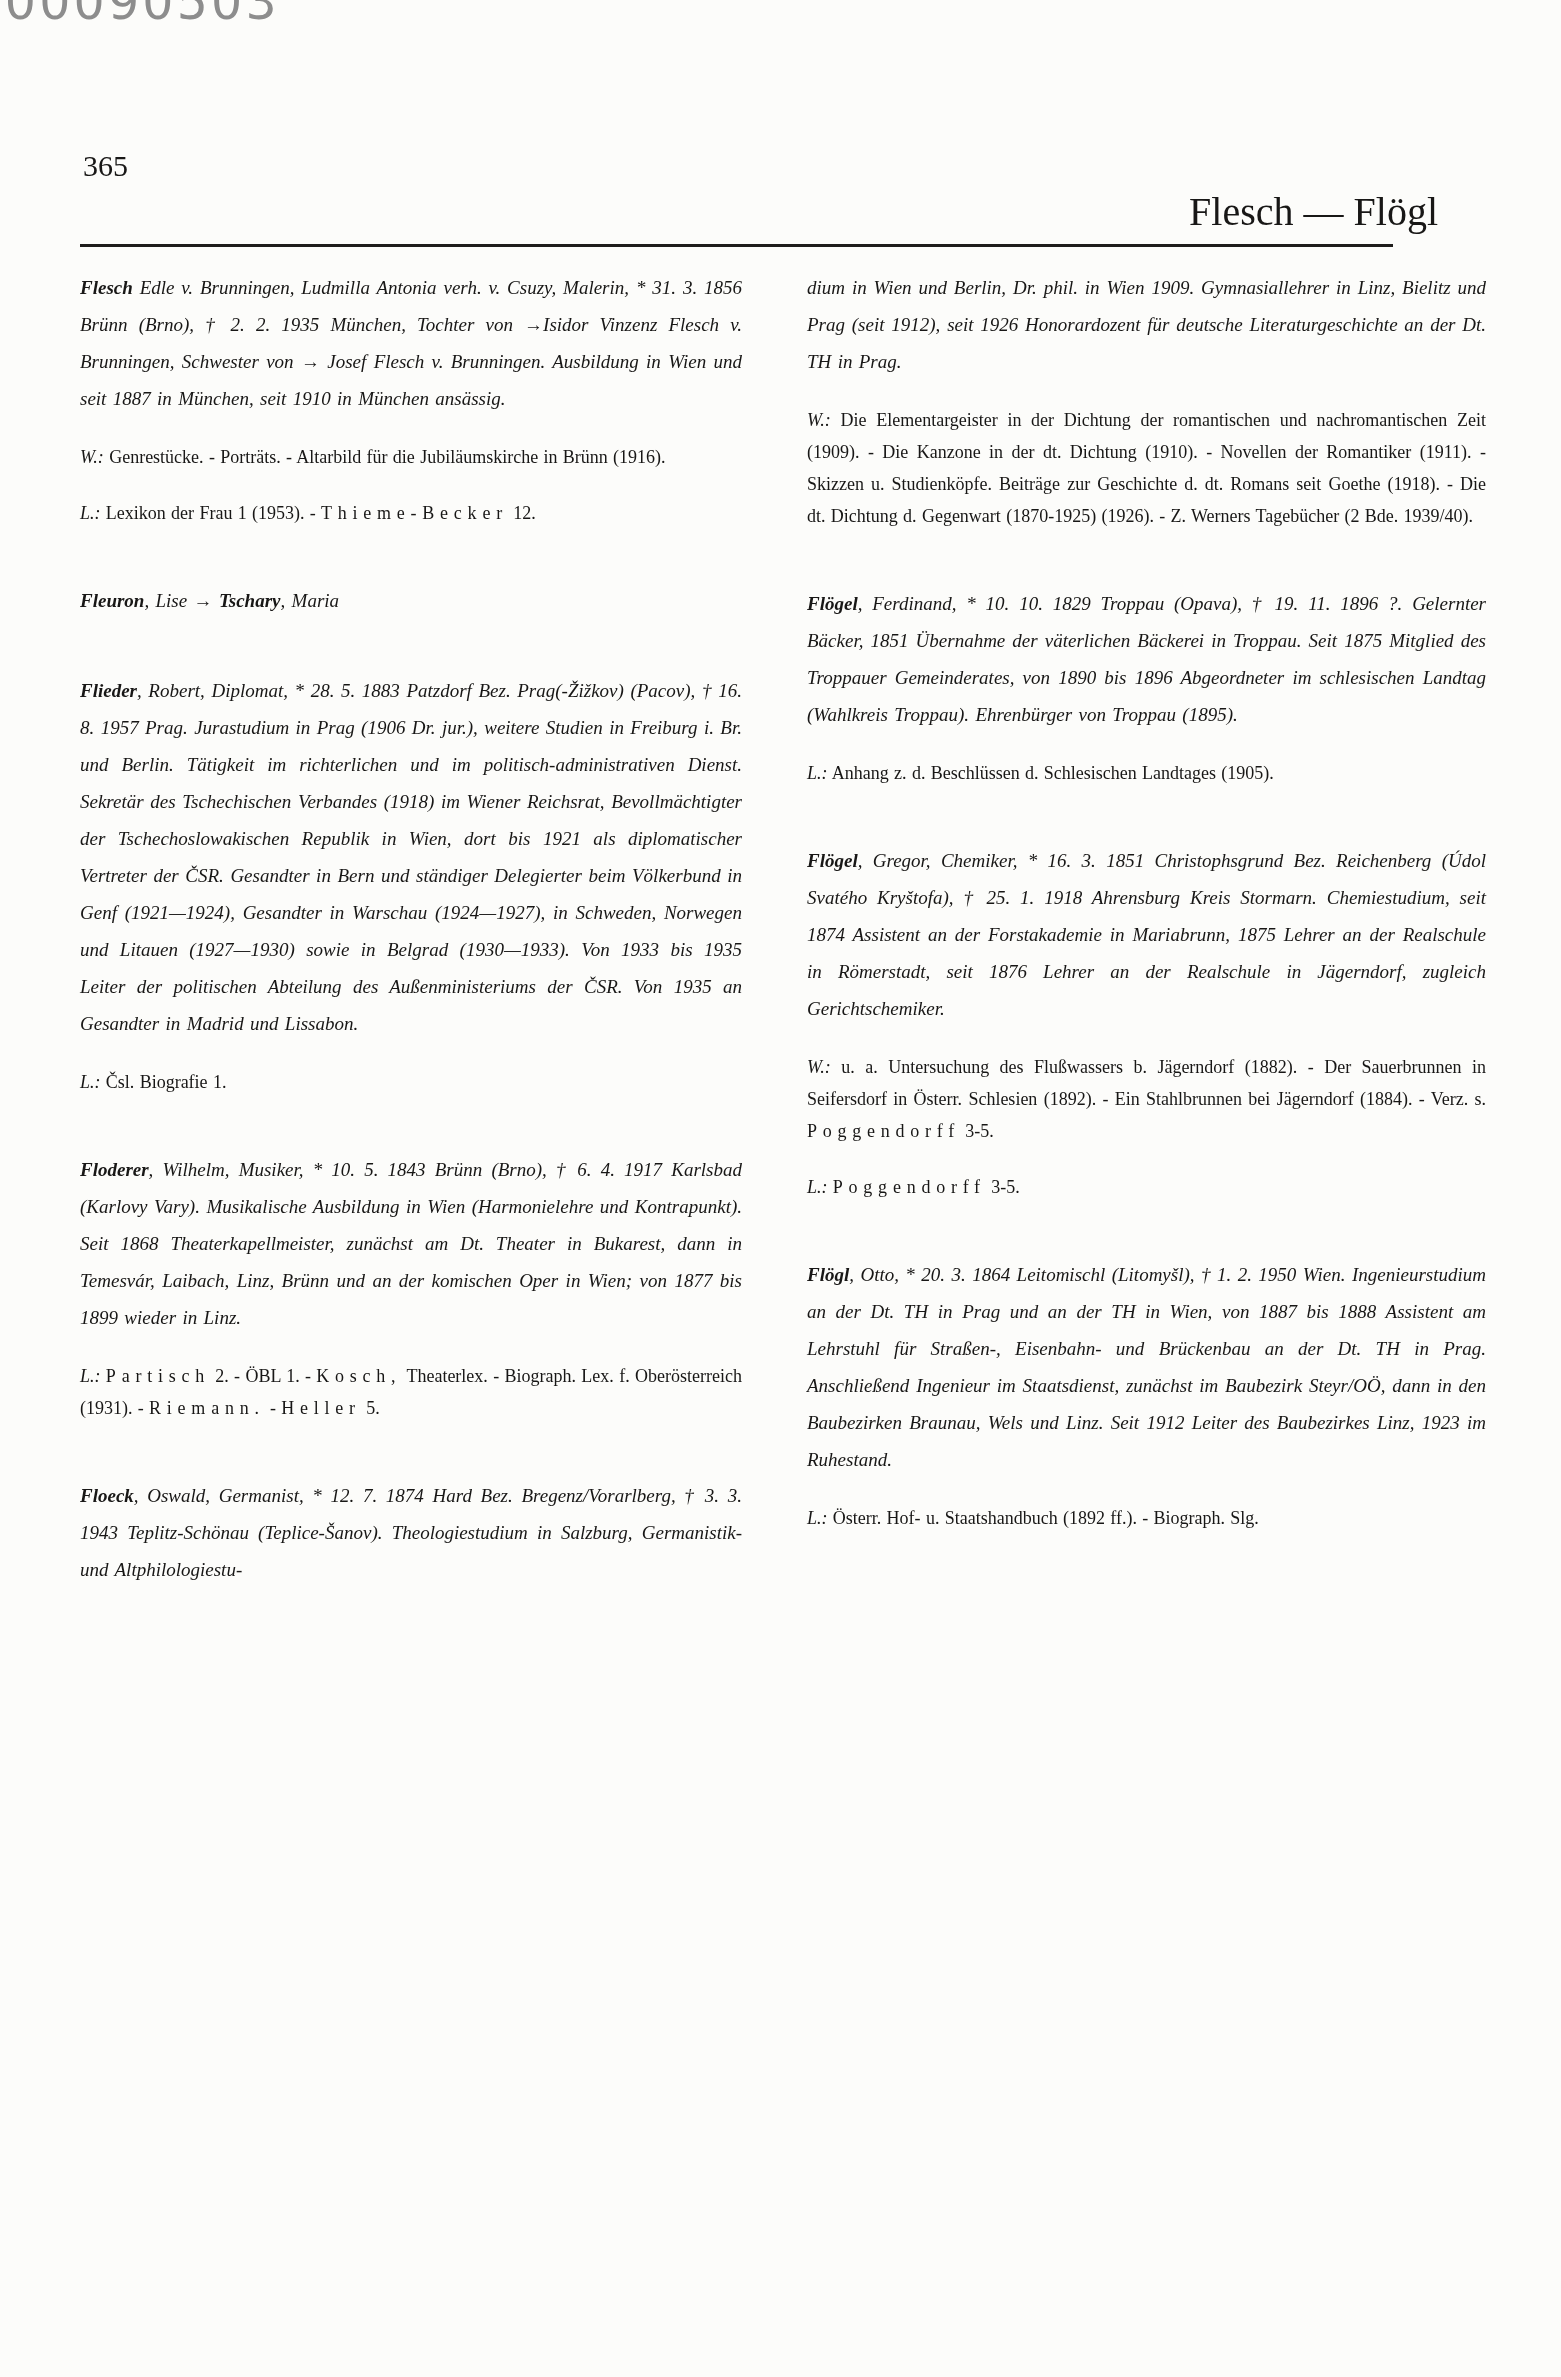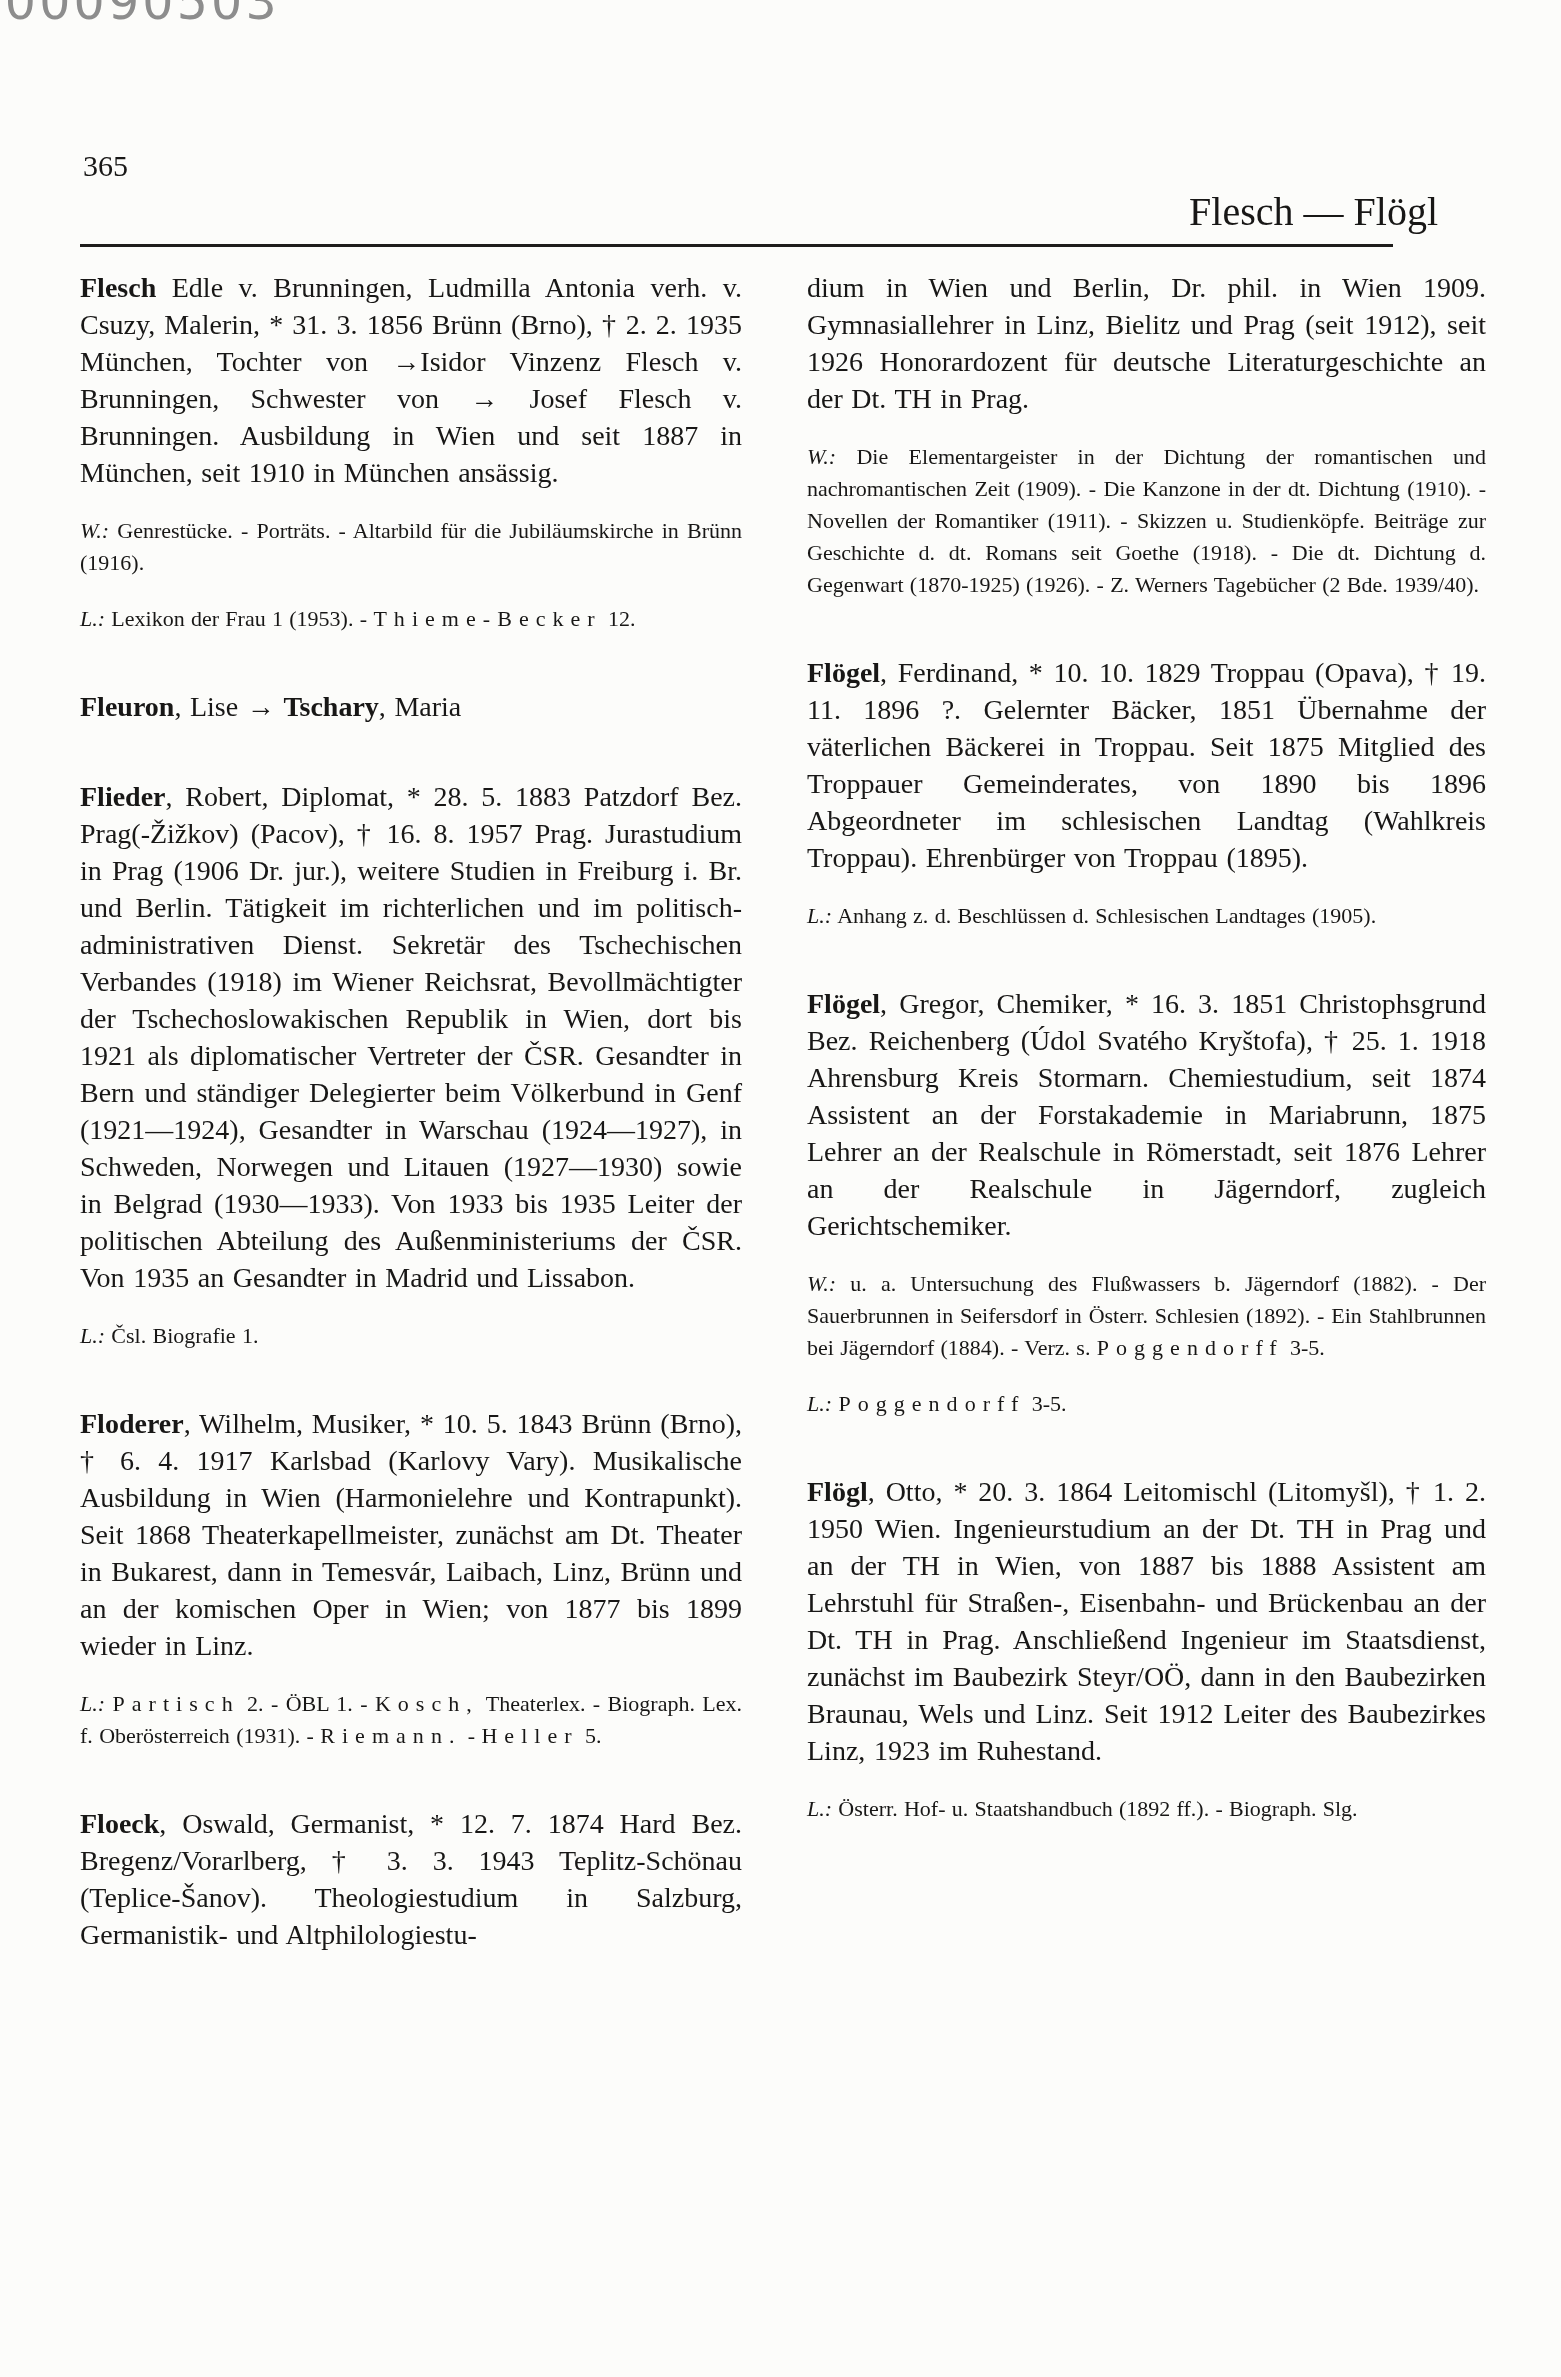--- a/index.html
+++ b/index.html
@@ -35,25 +35,26 @@
     width:1313px;height:3.2px;background:#1e1d1b;
   }
   .col{
     position:absolute;top:269px;
     text-align:justify;
   }
   .col-left{left:80px;width:662px;}
   .col-right{left:807px;width:679px;}
   p{margin:0;}
   .p-entry,.p-cross{
-    font-size:28px;line-height:37px;word-spacing:1.6px;
+    font-size:19px;line-height:37px;word-spacing:1.6px;
     margin-top:43px;
+    font-style:italic;
   }
   .p-work,.p-lit{
-    font-size:22px;line-height:32px;word-spacing:0.8px;
+    font-size:18px;line-height:32px;word-spacing:0.8px;
     margin-top:24px;
   }
   .p-work+.p-entry,.p-lit+.p-entry,.p-lit+.p-cross,.p-cross+.p-entry{margin-top:53px;}
   .col > :first-child{margin-top:0;}
   .p-cross{text-align:left;}
   .seg-b{font-weight:bold;}
   .seg-i{font-style:italic;}
   .seg-sp{letter-spacing:0.32em;}
 </style>
 </head>

